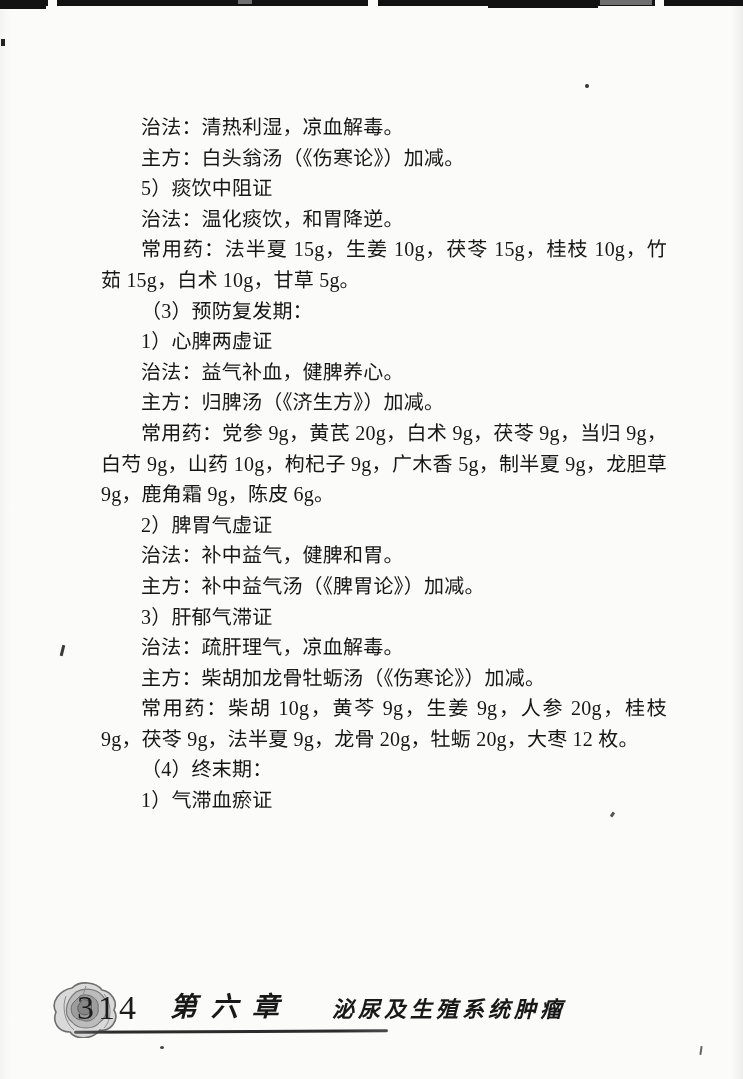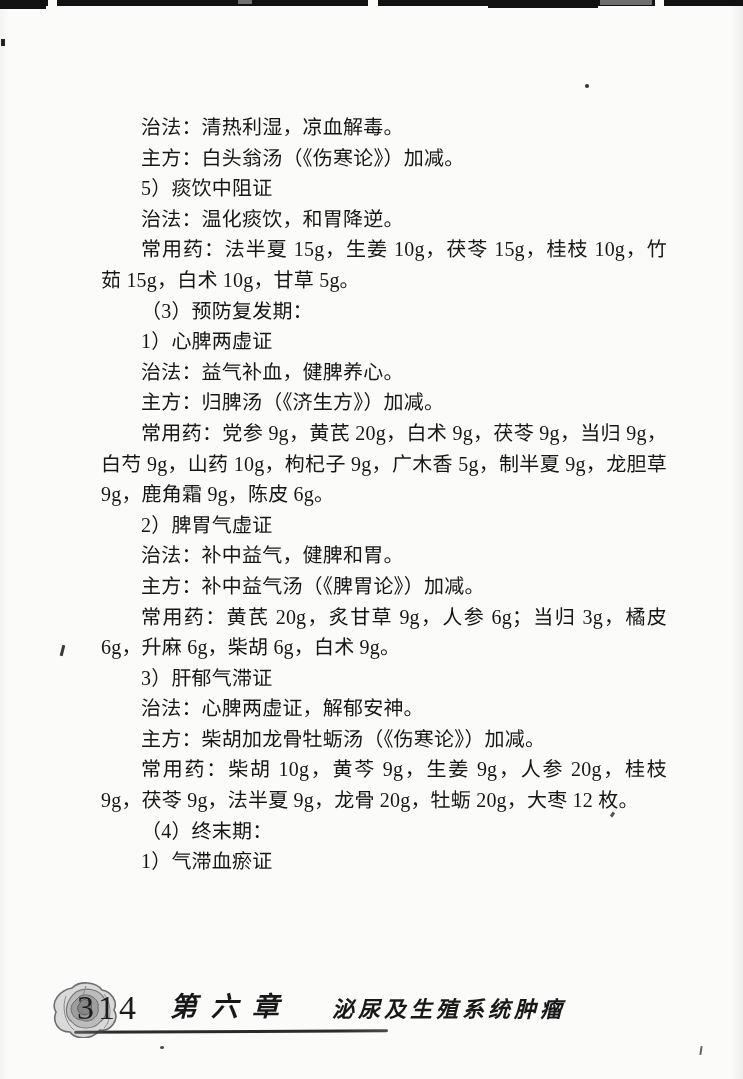--- a/index.html
+++ b/index.html
@@ -99,23 +99,22 @@
     <p>治法：温化痰饮，和胃降逆。</p>
     <p>常用药：法半夏 15g，生姜 10g，茯苓 15g，桂枝 10g，竹茹 15g，白术 10g，甘草 5g。</p>
     <p>（3）预防复发期：</p>
     <p>1）心脾两虚证</p>
     <p>治法：益气补血，健脾养心。</p>
     <p>主方：归脾汤（《济生方》）加减。</p>
     <p>常用药：党参 9g，黄芪 20g，白术 9g，茯苓 9g，当归 9g，白芍 9g，山药 10g，枸杞子 9g，广木香 5g，制半夏 9g，龙胆草 9g，鹿角霜 9g，陈皮 6g。</p>
     <p>2）脾胃气虚证</p>
     <p>治法：补中益气，健脾和胃。</p>
     <p>主方：补中益气汤（《脾胃论》）加减。</p>
-    <p>常用药：黄芪 20g，炙甘草 9g，人参 6g；当归 3g，橘皮 6g，升麻 6g，柴胡 6g，白术 9g。</p>
     <p>3）肝郁气滞证</p>
-    <p>治法：心脾两虚证，解郁安神。</p>
+    <p>治法：疏肝理气，凉血解毒。</p>
     <p>主方：柴胡加龙骨牡蛎汤（《伤寒论》）加减。</p>
     <p>常用药：柴胡 10g，黄芩 9g，生姜 9g，人参 20g，桂枝 9g，茯苓 9g，法半夏 9g，龙骨 20g，牡蛎 20g，大枣 12 枚。</p>
     <p>（4）终末期：</p>
     <p>1）气滞血瘀证</p>
   </div>
 
 <div class="footer">
   <svg class="flower" viewBox="0 0 70 56" aria-hidden="true">
     <path d="M20,6 C28,-2 44,0 50,8 C60,10 66,20 62,28 C68,38 58,50 48,48 C40,58 24,58 18,50 C6,50 0,40 4,30 C-2,20 8,8 20,6 Z" fill="#d9d9d9" stroke="#6e6e6e" stroke-width="1.6"></path>
     <path d="M24,10 C34,4 48,8 52,16 C58,22 56,34 48,40 C42,48 26,48 20,40 C12,34 12,20 24,10 Z" fill="#bcbcbc" stroke="#7a7a7a" stroke-width="1.2"></path>

